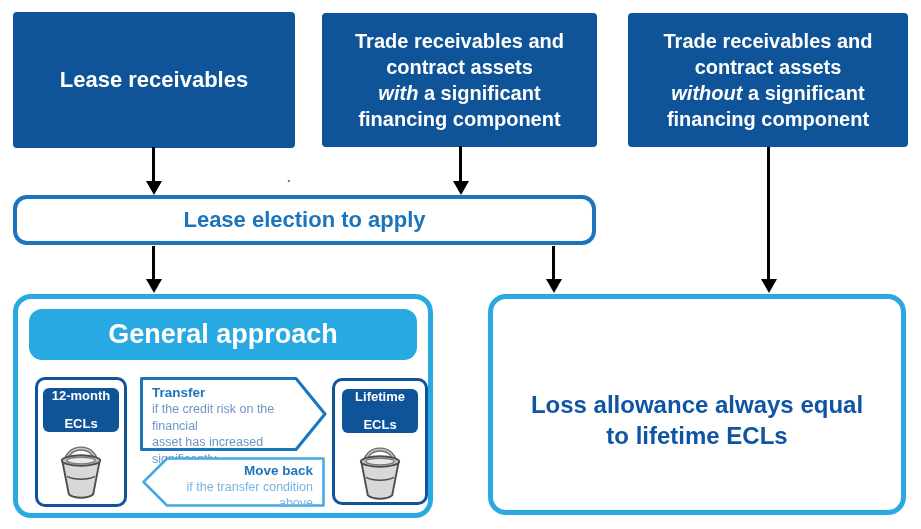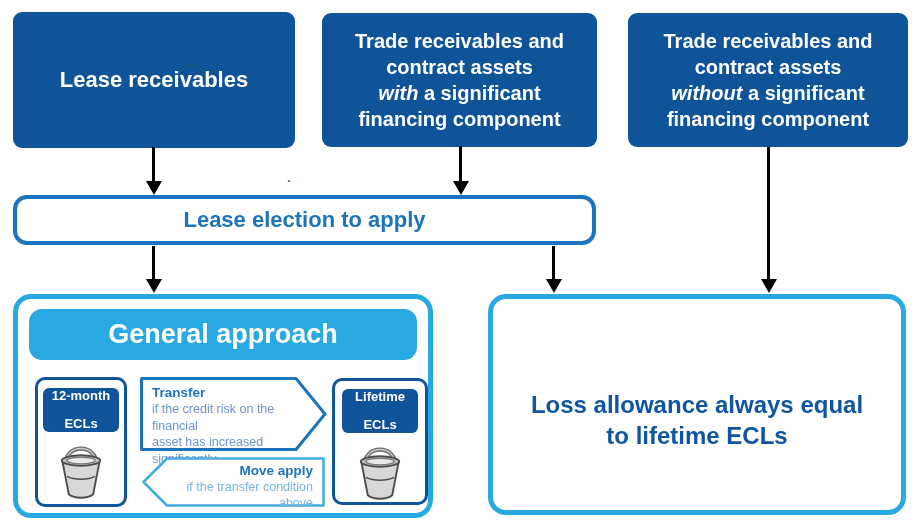--- a/index.html
+++ b/index.html
@@ -14,21 +14,21 @@
     --dot-color:#5F5FD0;
   }
   *{box-sizing:border-box;margin:0;padding:0;}
   html,body{background:#ffffff;}
   .stage{
     position:relative;width:921px;height:529px;background:#ffffff;
     font-family:"Liberation Sans",sans-serif;overflow:hidden;
   }
   
   .box-dark{
-    position:absolute;background:var(--dark-blue);border-radius:9px;
+    position:absolute;background:var(--dark-blue);border-radius:4px;
     color:#ffffff;font-weight:bold;display:flex;flex-direction:column;
     align-items:center;justify-content:center;text-align:center;
   }
   .box-lease{left:13px;top:12px;width:282px;height:136px;font-size:22px;}
   .box-with{left:322px;top:13px;width:275px;height:134px;font-size:20px;line-height:26px;}
   .box-without{left:628px;top:13px;width:280px;height:134px;font-size:20px;line-height:26px;}
   .it{font-style:italic;}
   
   .arrow{position:absolute;width:17px;display:flex;flex-direction:column;align-items:center;}
   .arrow .stem{flex:1;width:3px;background:var(--arrow-color);}
@@ -169,21 +169,21 @@
         <div class="t-line">asset has increased significantly</div>
         <div class="t-line">since initial recognition</div>
       </div>
     </div>
 
     <div class="chevron chev-moveback">
       <svg width="183" height="50" viewBox="0 0 183 50">
         <polygon points="181.5,1.5 25,1.5 1.5,25 25,48.5 181.5,48.5"></polygon>
       </svg>
       <div class="moveback-text">
-        <div class="t-title">Move apply</div>
+        <div class="t-title">Move back</div>
         <div class="t-line">if the transfer condition above</div>
       </div>
     </div>
 
     <div class="ecl-card card-life">
       <div class="ecl-chip">
         <span>Lifetime</span>
         <span>ECLs</span>
       </div>
       <svg class="bucket" width="60" height="66" viewBox="0 0 64 70">

